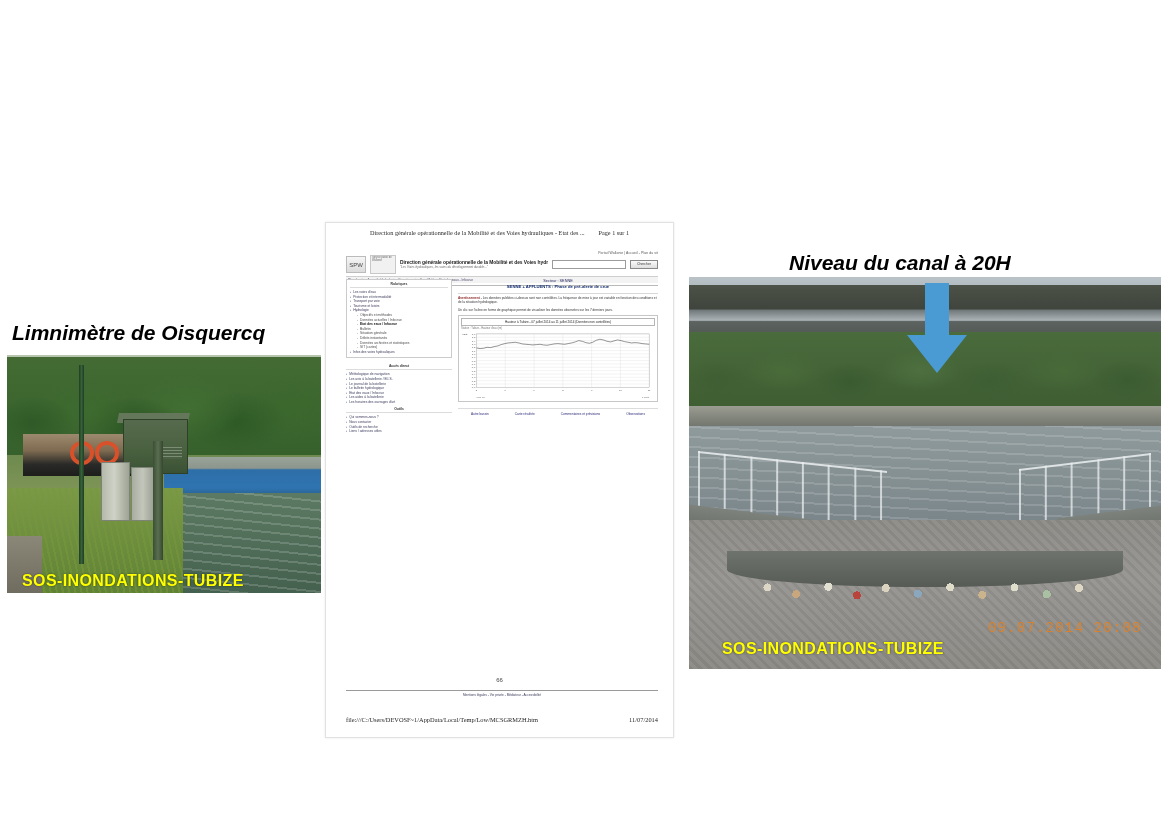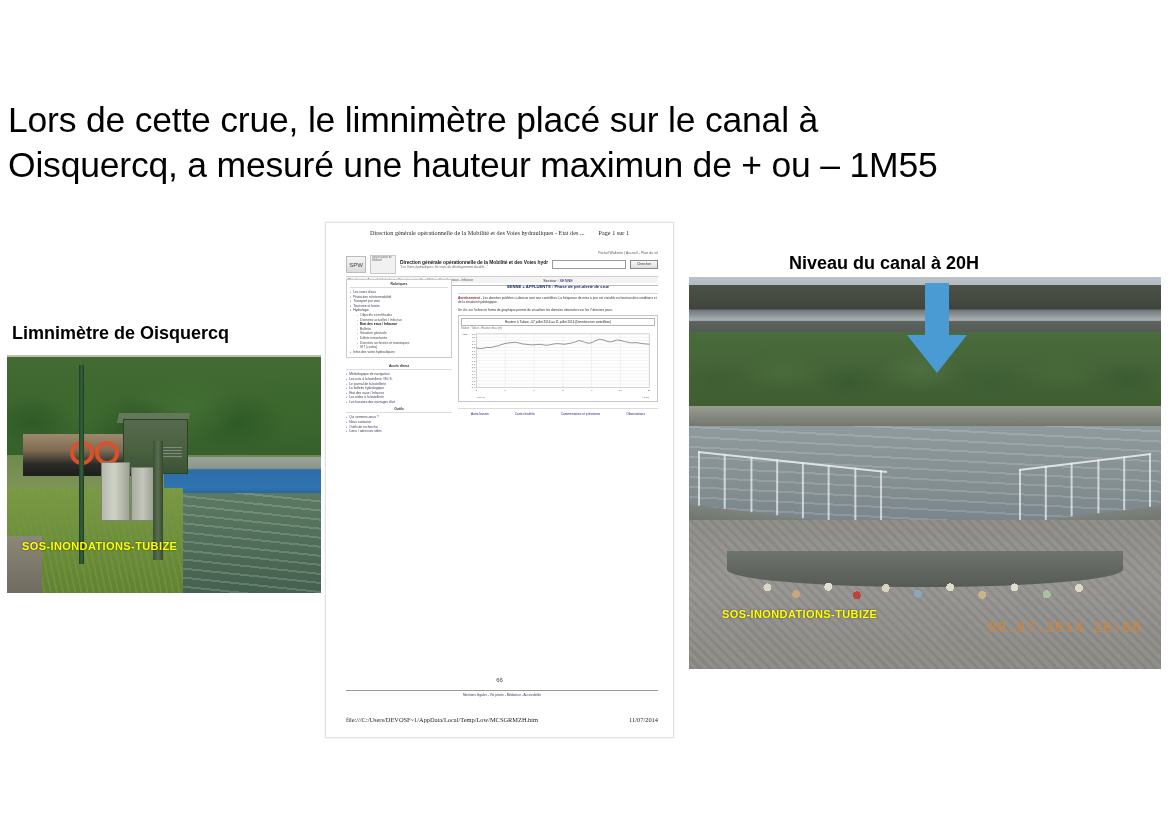--- a/index.html
+++ b/index.html
@@ -32,23 +32,24 @@
     font-weight: 400;
     letter-spacing: -0.2px;
     white-space: pre-line;
   }
 
   
   .caption {
     position: absolute;
     font-weight: bold;
     color: #000000;
-    font-size: 18px;
+    font-size: 21px;
     line-height: 26px;
     white-space: nowrap;
+    font-style: italic;
   }
   #caption-left  { left: 12px;  top: 320px; }
   #caption-right { left: 789px; top: 250px; }
 
   
   #photo-left {
     position: absolute;
     left: 7px;
     top: 355px;
     width: 314px;
@@ -229,24 +230,25 @@
     top: 283px;
     width: 64px;
     height: 92px;
   }
 
   
   .watermark {
     position: absolute;
     color: #ffff00;
     font-weight: bold;
-    font-size: 11px;
+    font-size: 16px;
     letter-spacing: .4px;
     text-shadow: 0 0 2px rgba(0,0,0,.55);
     white-space: nowrap;
+    margin-top: 32px;
   }
   #watermark-left  { left: 22px;  top: 540px; }
   #watermark-right { left: 722px; top: 608px; }
   #photo-timestamp {
     position: absolute;
     left: 988px; top: 620px;
     color: #e8801f;
     font-family: "Liberation Mono", monospace;
     font-size: 14px;
     font-weight: normal;
@@ -368,22 +370,20 @@
     position: absolute; left: 20px; bottom: 14px; width: 312px;
     display: flex; justify-content: space-between;
     font-family: "Liberation Serif", serif; font-size: 6.4px; color:#1f1f1f;
   }
 </style>
 </head>
 <body>
 
 <div id="slide">
 
-  <div class="headline">Lors de cette crue, le limnimètre placé sur le canal à
-Oisquercq, a mesuré une hauteur maximun de + ou – 1M55</div>
 
   <div class="caption" id="caption-left">Limnimètre de Oisquercq</div>
 
   <div class="caption" id="caption-right">Niveau du canal à 20H</div>
 
   <div id="photo-left">
     <div class="sky"></div>
     <div class="treeline"></div>
     <div class="bank"></div>
     <div class="boat"></div>

